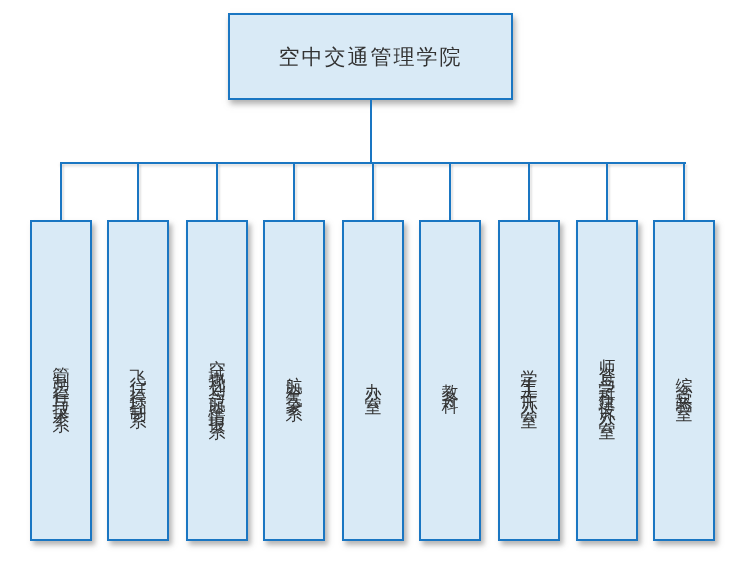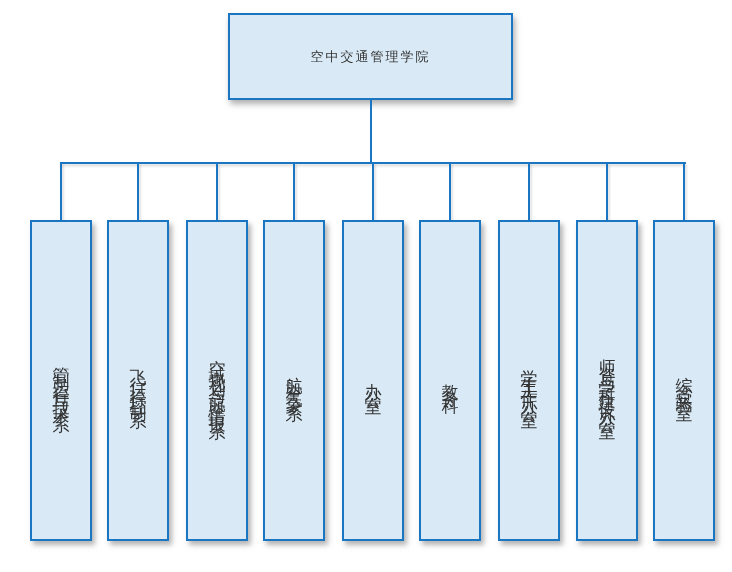--- a/index.html
+++ b/index.html
@@ -19,21 +19,21 @@
     display: flex;
     align-items: center;
     justify-content: center;
     box-sizing: border-box;
   }
   .root-box {
     left: 228px; top: 13px;
     width: 285px; height: 87px;
   }
   .root-label {
-    font-size: 13px;
+    font-size: 21px;
     letter-spacing: 2px;
     color: #333333;
     white-space: nowrap;
   }
   .line {
     position: absolute;
     background: #1a76c2;
   }
   .trunk { left: 370px; top: 100px; width: 2px; height: 62px; }
   .hbar  { left: 60px;  top: 162px; width: 626px; height: 2px;

